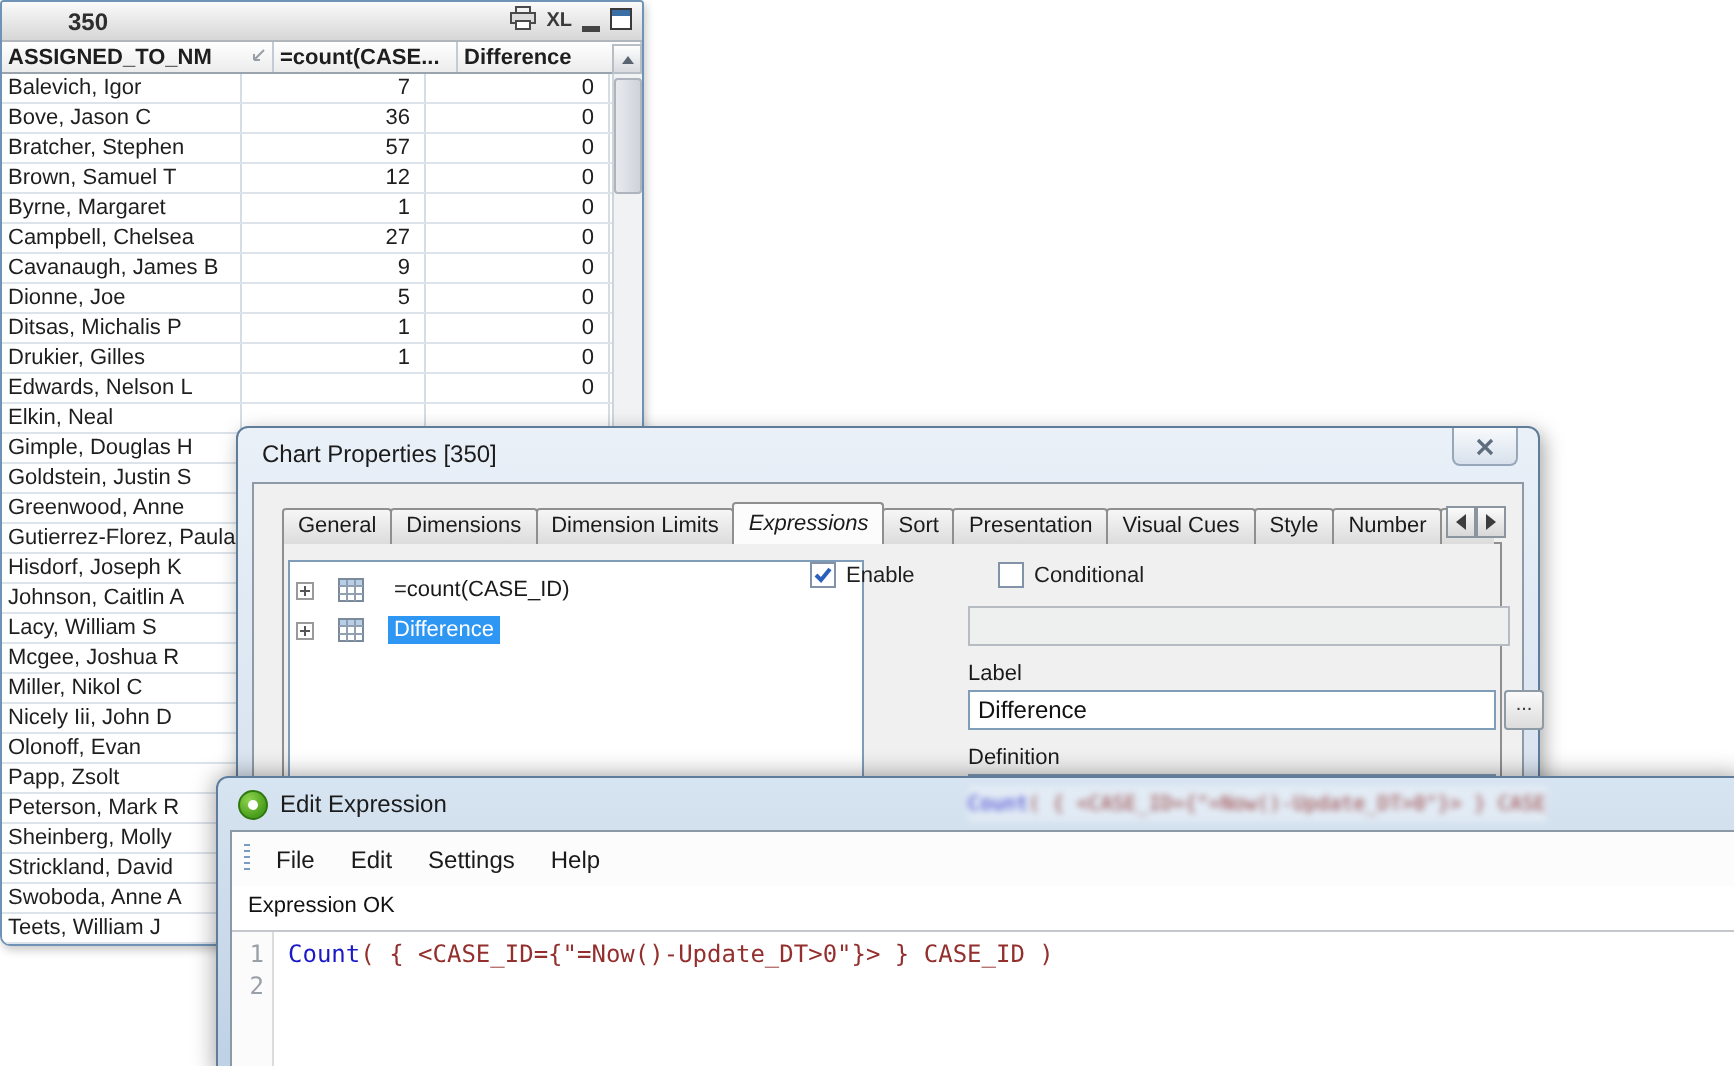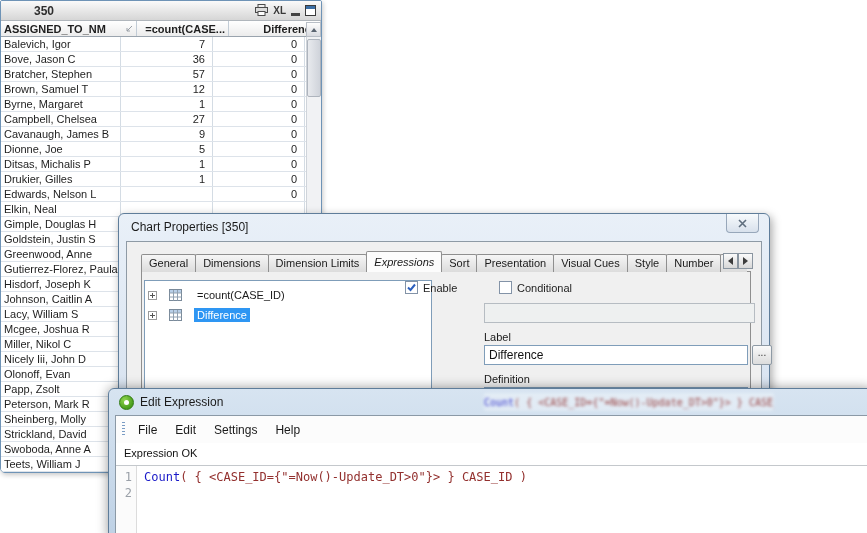--- a/index.html
+++ b/index.html
@@ -17,21 +17,21 @@
   .caption{height:20px;display:flex;align-items:center;padding:0 5px;
            background:linear-gradient(#fafafa,#d6d6d6);border-bottom:1px solid #b0b6bc;}
   .cap-title{font-weight:bold;font-size:12px;color:#2e2e2e;flex:1;margin-left:28px;}
   .cap-icons{display:flex;align-items:center;gap:5px;}
   .xl-label{font-weight:bold;font-size:10px;color:#3a3a3a;cursor:default;}
   .min-bar{width:9px;height:3px;background:#444;margin-top:7px;}
   .thead{display:flex;height:16px;background:linear-gradient(#ffffff,#ececec);
          border-bottom:1px solid #9aa4ae;font-weight:bold;font-size:11px;}
   .th{padding:1px 3px 0 3px;border-right:1px solid #c2ccd6;overflow:hidden;white-space:nowrap;display:flex;align-items:center;}
   .th.c-name{width:136px;}
-  .th.c-num{width:92px;justify-content:flex-end;}
+  .th.c-num{width:92px;justify-content:flex-start;}
   .sort-ic{margin-left:auto;opacity:.75;}
   .trows{position:relative;}
   .tr{display:flex;height:15px;border-bottom:1px solid #dde3ea;font-size:11px;background:#fff;}
   .td{padding:1px 3px 0 3px;border-right:1px solid #d4dce4;overflow:hidden;white-space:nowrap;}
   .td.c-name{width:120px;}
   .td.c-num{width:92px;text-align:right;padding-right:7px;}
   .vscroll{position:absolute;right:0;top:21px;bottom:0;width:15px;background:#f1f2f4;
            border-left:1px solid #cfd4da;}
   .sbtn{width:15px;height:15px;background:linear-gradient(#fefefe,#d9dbe0);border:1px solid #b8bec6;
         display:flex;align-items:center;justify-content:center;}

